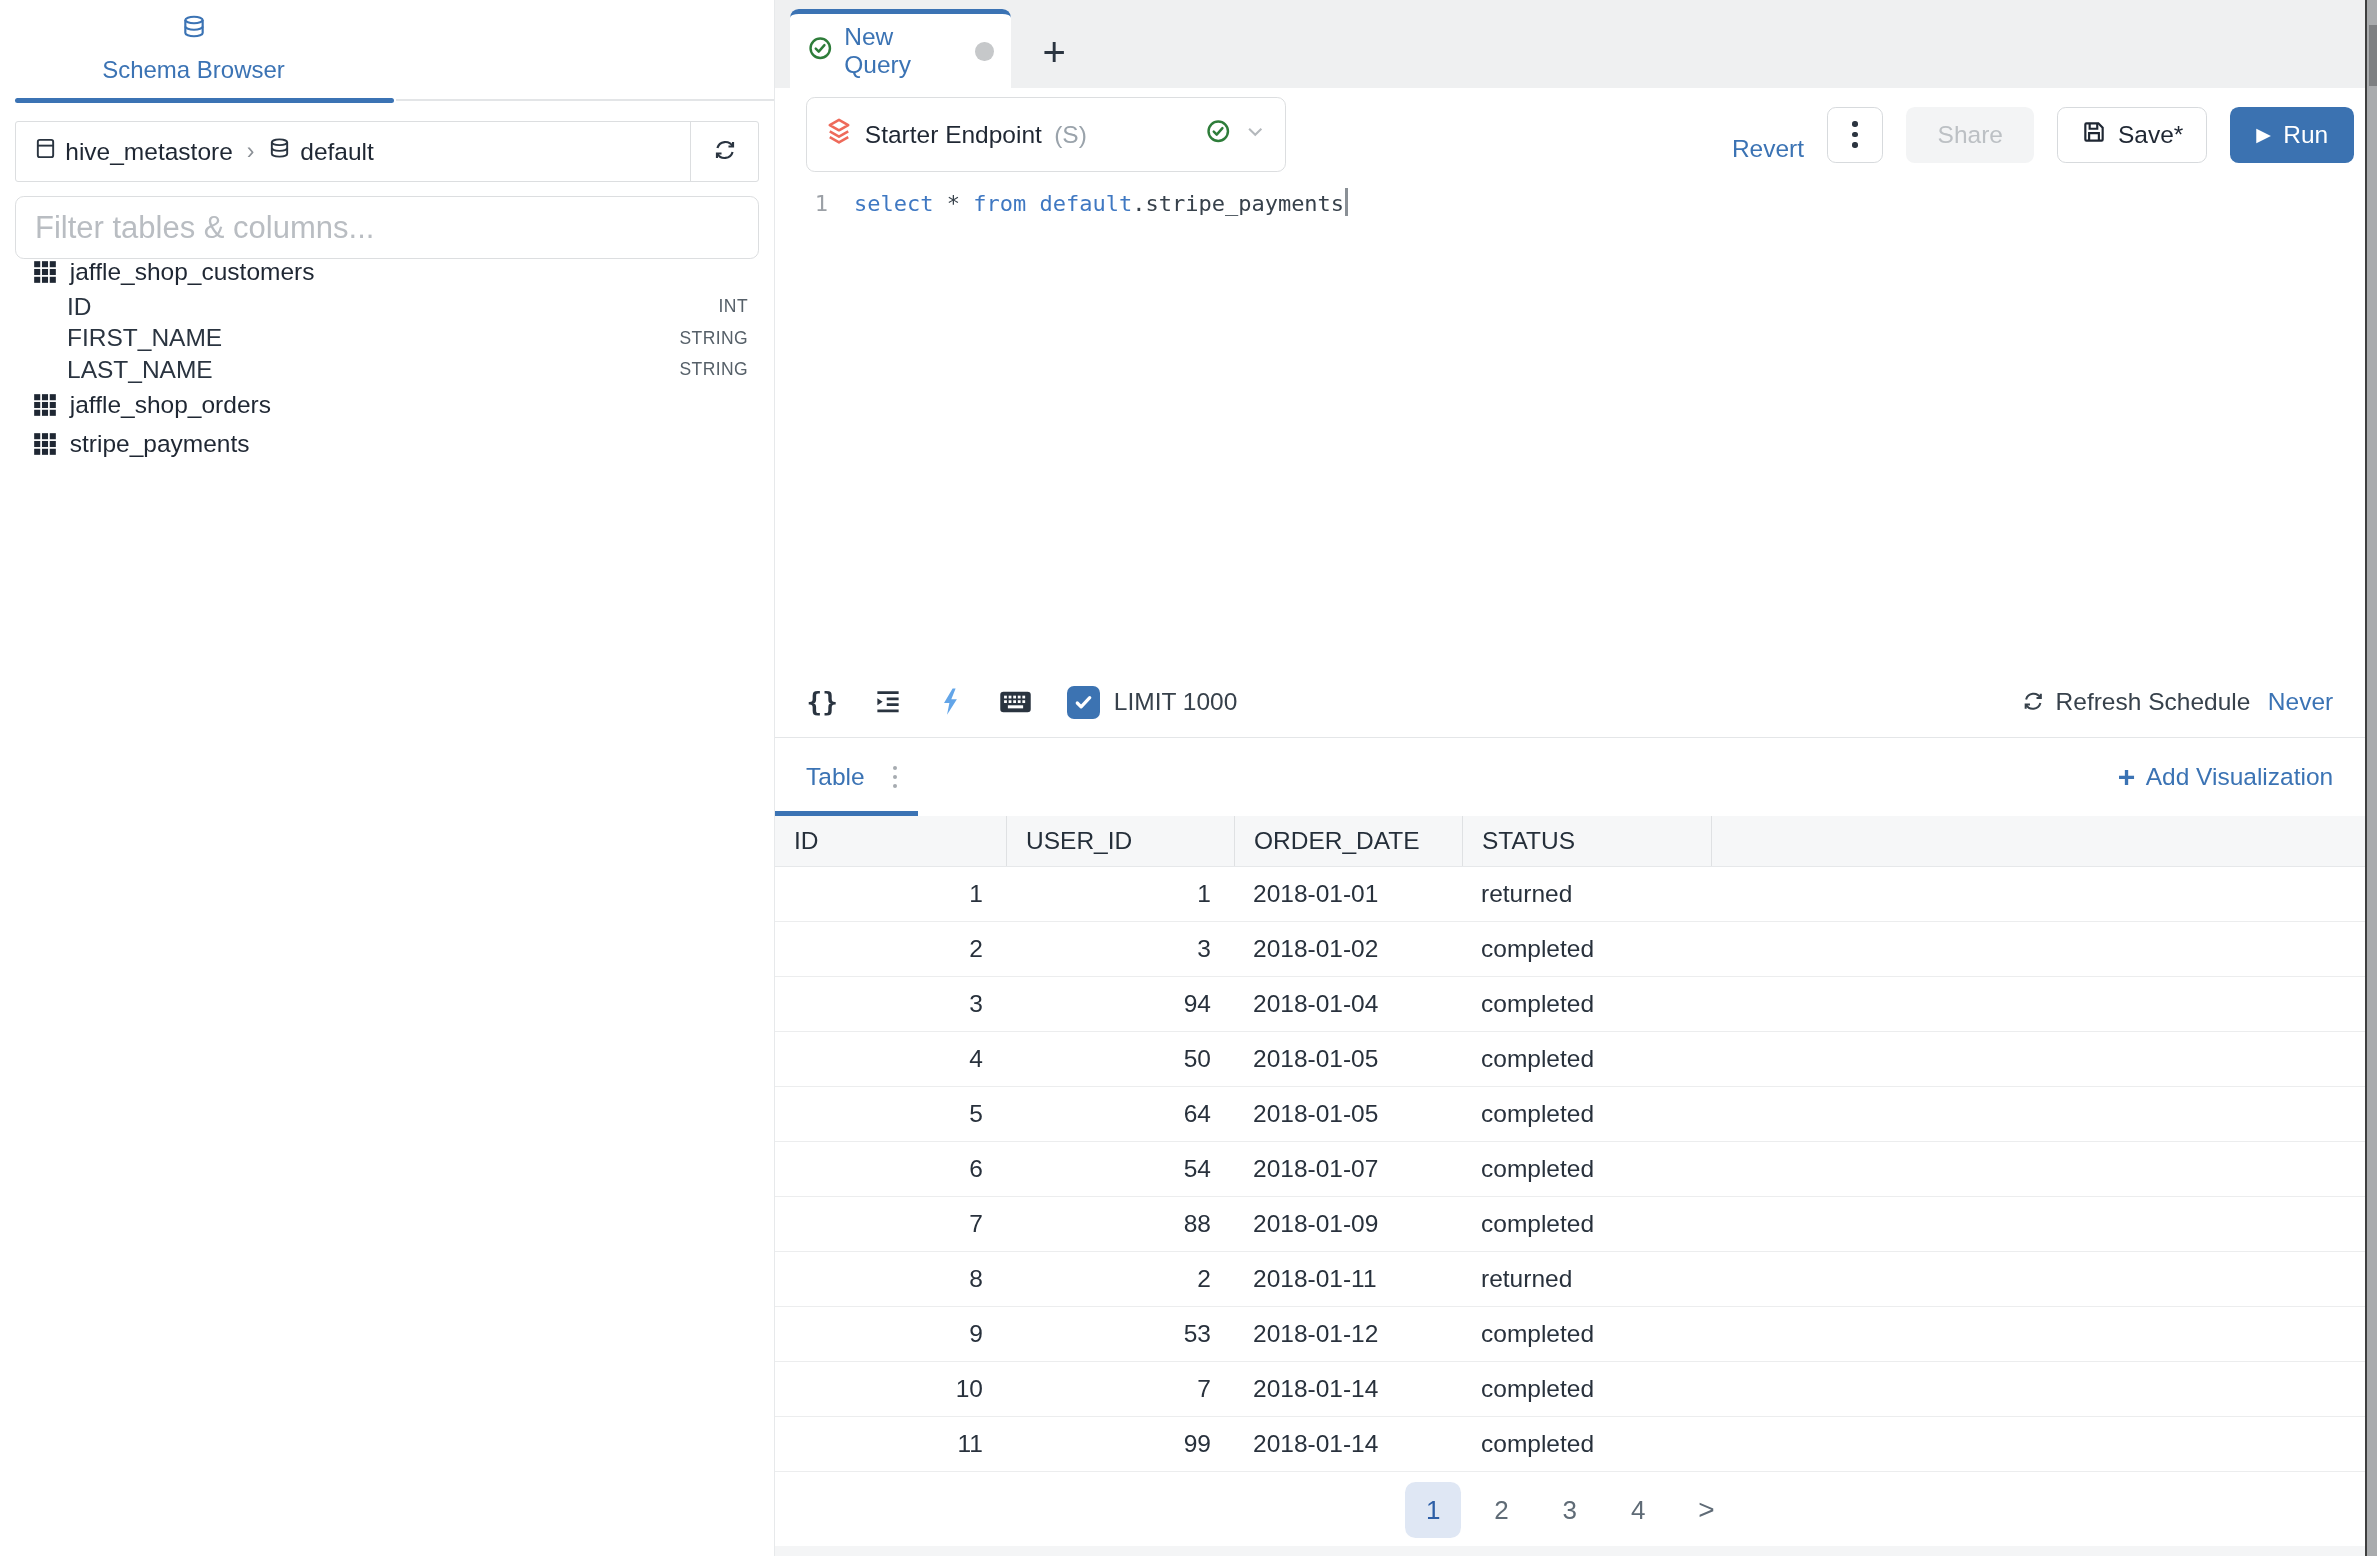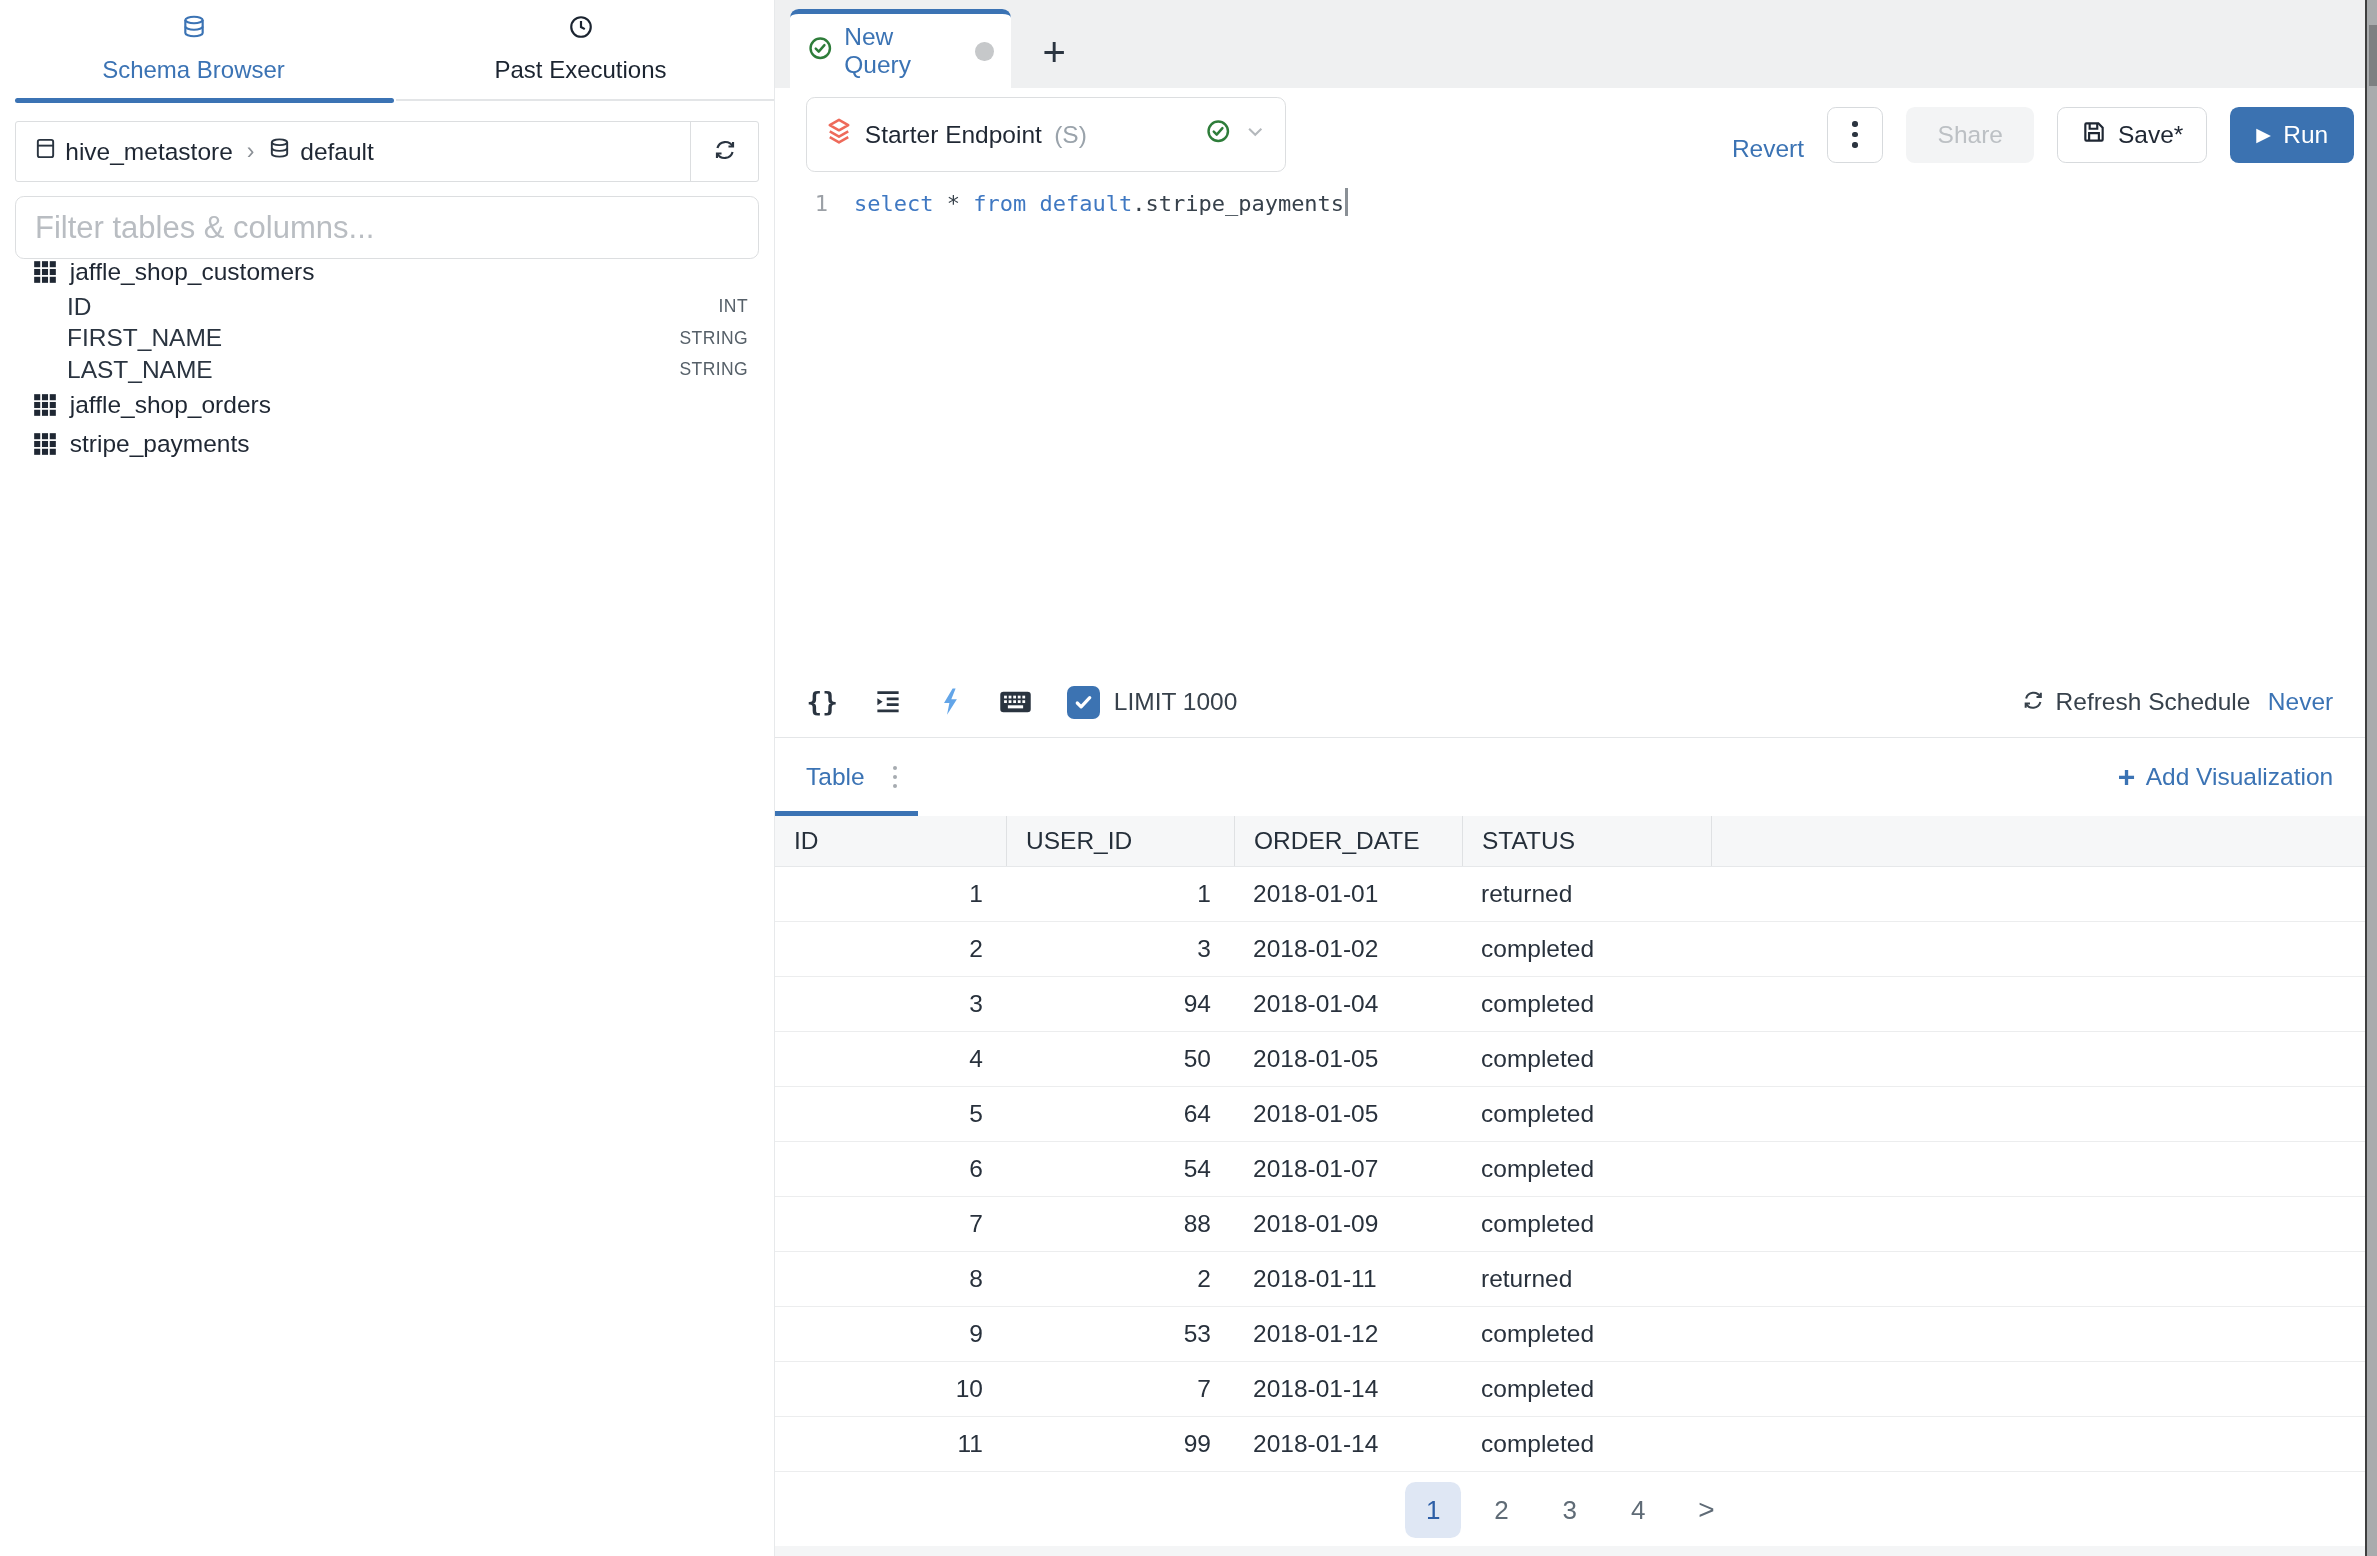--- a/index.html
+++ b/index.html
@@ -64,21 +64,21 @@
   .tok-keyword{color:var(--kw);}
   .tok-plain{color:var(--ink2);}
   .caret{display:inline-block;width:2.6px;height:28px;background:#8a9096;vertical-align:-5.3px;margin-left:0.9px;}
 
   .etoolbar{position:absolute;top:667px;left:0;right:0;height:71px;display:flex;align-items:center;gap:35px;padding:0 31.5px;border-bottom:1.8px solid #e4e6e8;}
   .tool{display:flex;align-items:center;cursor:pointer;}
   .braces{font-family:"DejaVu Sans Mono",monospace;font-size:26px;font-weight:700;color:#2a3440;}
   .limit-wrap{display:flex;align-items:center;gap:14px;cursor:pointer;}
   .checkbox{width:33px;height:33px;border-radius:7px;background:#3c73b2;display:flex;align-items:center;justify-content:center;}
   .limit-lbl{font-size:24.5px;color:var(--ink2);}
-  .sched{margin-left:auto;display:flex;align-items:flex-start;gap:10.5px;}
+  .sched{margin-left:auto;display:flex;align-items:flex-end;gap:10.5px;}
   .sched-lbl{font-size:24.5px;color:var(--ink2);}
   .sched .link{margin-left:7px;}
 
   .rhead{position:absolute;top:738px;left:0;right:0;height:78px;display:flex;align-items:center;padding:0 31.5px 0 31px;}
   .rtab{font-size:24.5px;font-weight:500;color:var(--accent);cursor:pointer;}
   .rkebab{margin-left:28px;display:flex;flex-direction:column;gap:4.4px;cursor:pointer;}
   .rkebab i{width:4.4px;height:4.4px;border-radius:50%;background:#a6abb0;}
   .addviz{margin-left:auto;display:flex;align-items:center;gap:10.5px;color:var(--accent);font-size:24.5px;cursor:pointer;text-decoration:none;}
   .addviz .plus{font-size:30px;font-weight:700;line-height:26px;}
   .rtab-indicator{position:absolute;left:0;bottom:0;width:143px;height:5.3px;background:var(--accent);}
@@ -113,29 +113,20 @@
     <div class="side-tabs">
       <div class="side-tab tab-sb">
         <span>
           <svg width="26" height="26" viewBox="0 0 24 24" fill="none" stroke="#3b73b4" stroke-width="2">
             <ellipse cx="12" cy="5.5" rx="8" ry="3"></ellipse>
             <path d="M4 5.5v6c0 1.66 3.58 3 8 3s8-1.34 8-3v-6"></path>
             <path d="M4 11.5v6c0 1.66 3.58 3 8 3s8-1.34 8-3v-6"></path>
           </svg>
         </span>
         <span class="lbl">Schema Browser</span>
-      </div>
-      <div class="side-tab tab-pe">
-        <span>
-          <svg width="26" height="26" viewBox="0 0 24 24" fill="none" stroke="#1b2430" stroke-width="2">
-            <circle cx="12" cy="12" r="9"></circle>
-            <path d="M12 6.5V12l3.5 2"></path>
-          </svg>
-        </span>
-        <span class="lbl">Past Executions</span>
       </div>
       <div class="tabs-underline-blue"></div>
       <div class="tabs-underline-gray"></div>
     </div>
 
     <div class="crumb-box">
       <span class="crumb">
         <span>
           <svg width="23" height="23" viewBox="0 0 24 24" fill="none" stroke="#2a3440" stroke-width="2">
             <rect x="4" y="3" width="16" height="18" rx="2"></rect>

